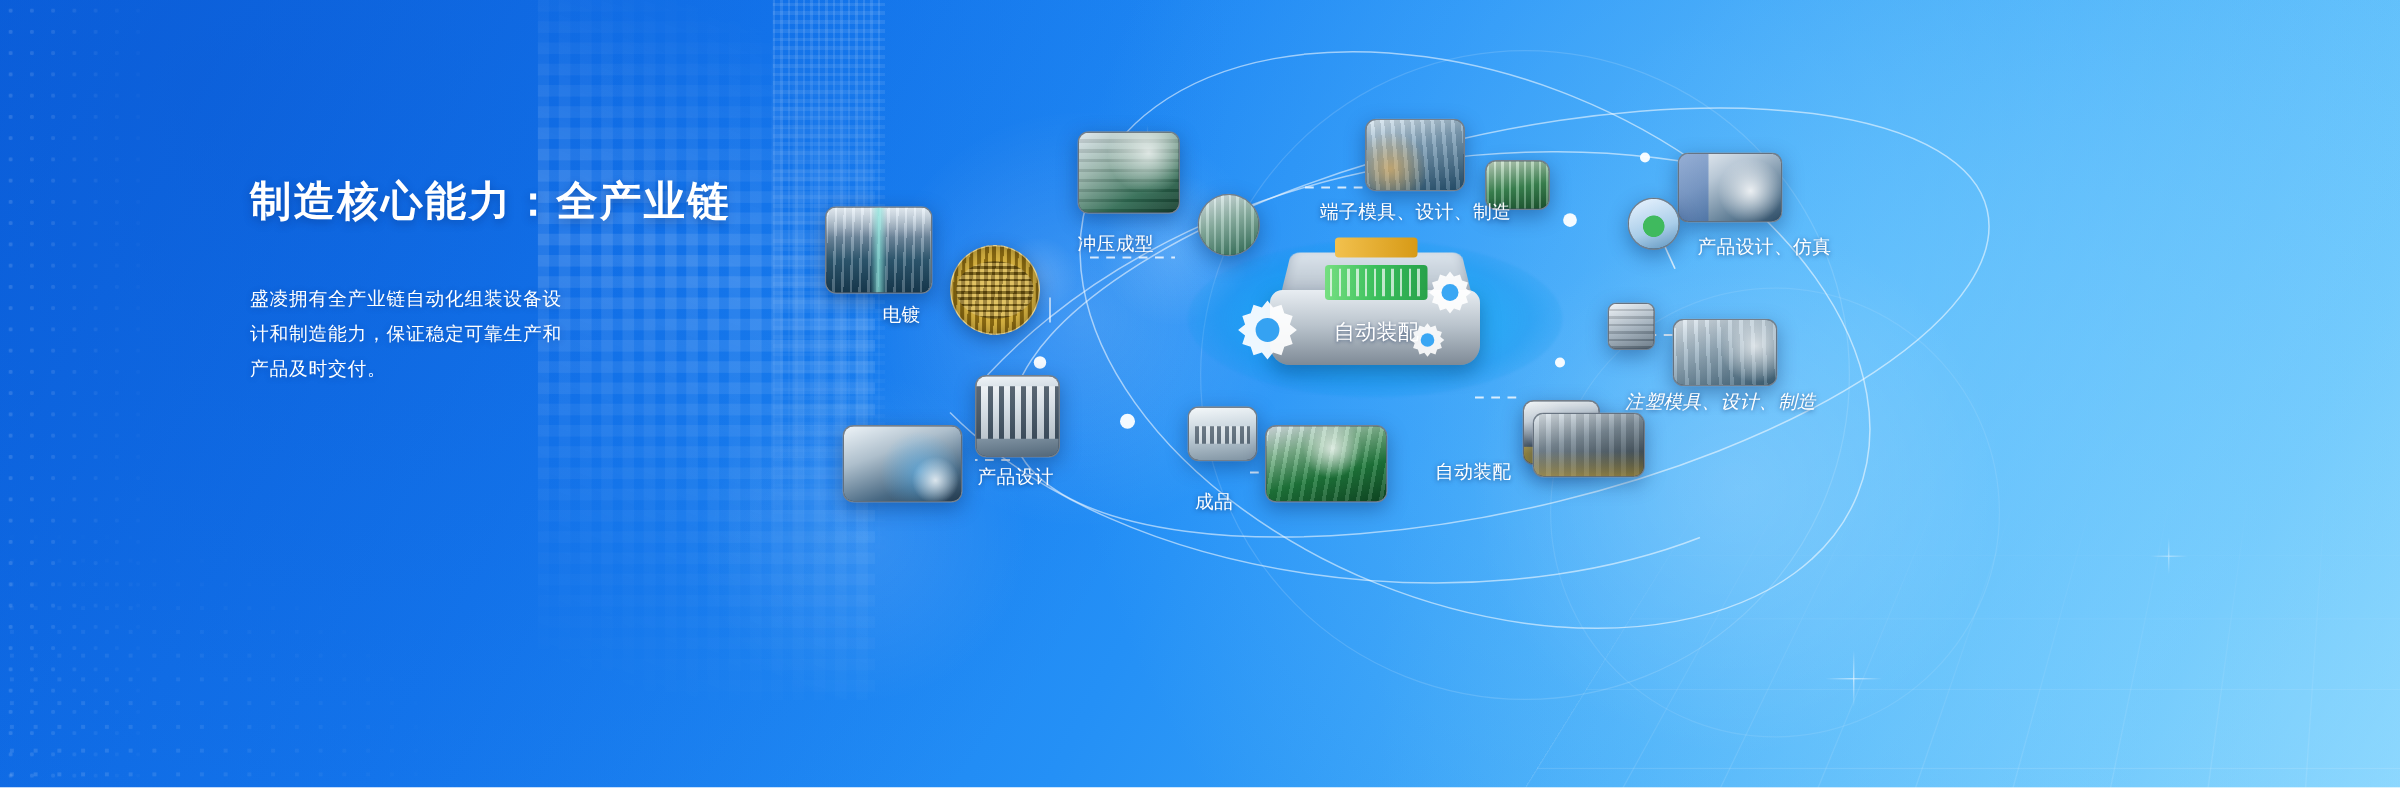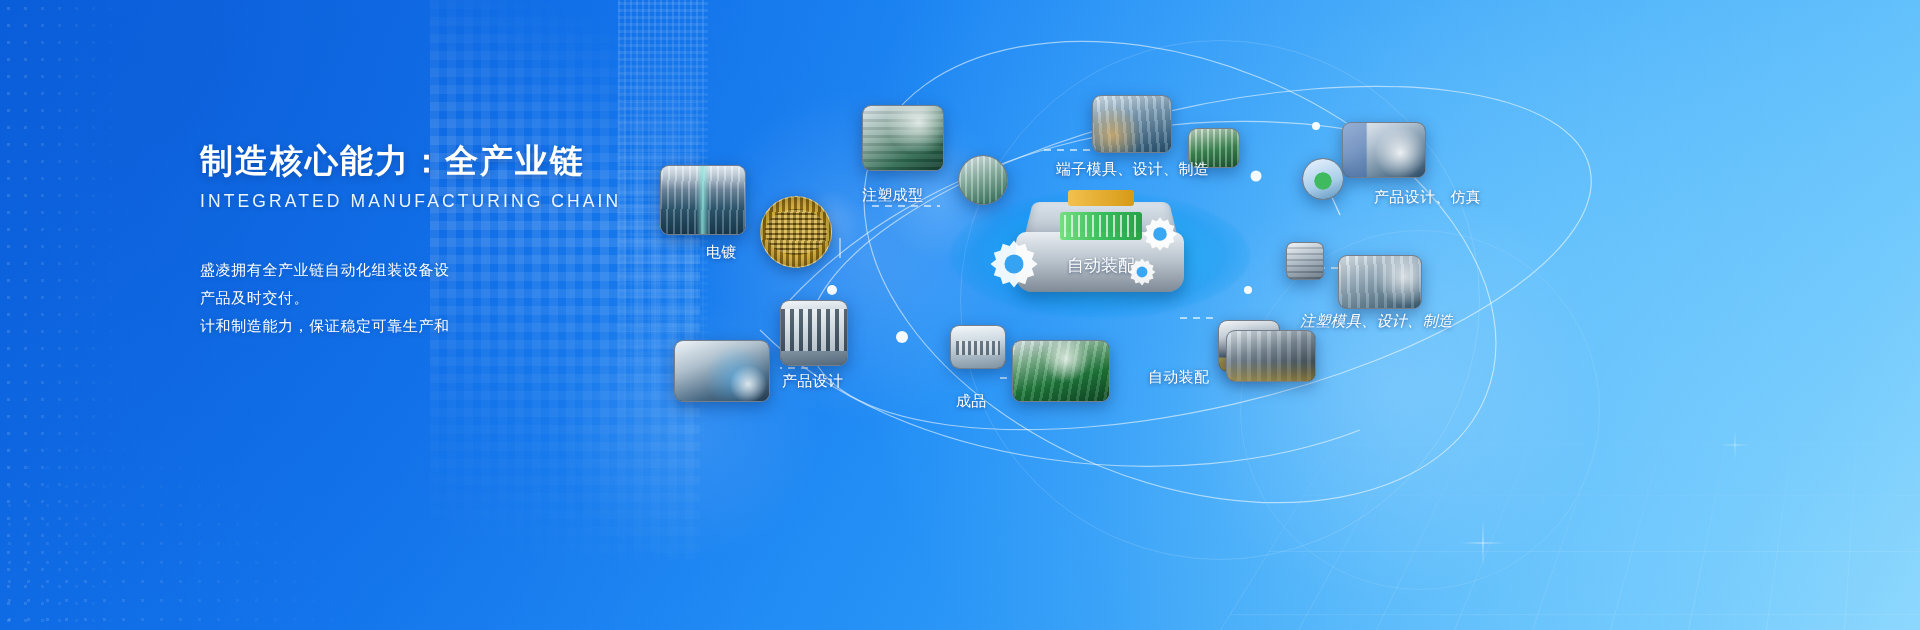--- a/index.html
+++ b/index.html
@@ -211,25 +211,24 @@
     <div class="fine-stripe"></div>
     <div class="grid-br"></div>
 
     <div class="sparkle" style="left:1460px;top:520px;"></div>
     <div class="sparkle" style="left:1720px;top:430px;width:30px;height:30px;opacity:.5;"></div>
     <div class="sparkle" style="left:905px;top:100px;width:26px;height:26px;opacity:.45;"></div>
   </div>
 
   <div class="copy">
     <div class="headline">制造核心能力：全产业链</div>
-    <div class="subhead">INTEGRATED MANUFACTURING CHAIN</div>
     <div class="para">
       <p>盛凌拥有全产业链自动化组装设备设</p>
+      <p>计和制造能力，保证稳定可靠生产和</p>
       <p>产品及时交付。</p>
-      <p>计和制造能力，保证稳定可靠生产和</p>
     </div>
   </div>
 
   <div class="diagram">
 
     <svg class="orbit-svg" viewBox="0 0 1280 630">
       <g fill="none" stroke="#ffffff" stroke-opacity="0.55" stroke-width="1.2">
         <ellipse cx="560" cy="258" rx="400" ry="150" transform="rotate(-13 560 258)"></ellipse>
         <ellipse cx="540" cy="272" rx="330" ry="210" transform="rotate(22 540 272)"></ellipse>
         <path d="M150 300 C 300 140, 560 90, 760 140"></path>
@@ -289,21 +288,21 @@
 
     <div class="tile" style="left:222px;top:105px;width:82px;height:66px;">
       <div class="ph" style="background:linear-gradient(150deg,#dfe8ee 0%,#95b2a8 35%,#2f6a52 70%,#163d2e 100%);"></div>
       <div class="ph" style="background:repeating-linear-gradient(0deg, rgba(0,0,0,0.18) 0 3px, rgba(255,255,255,0.12) 3px 8px);opacity:.55;"></div>
       <div class="ph" style="background:radial-gradient(circle at 70% 25%, rgba(255,255,255,0.75), rgba(255,255,255,0) 45%);"></div>
     </div>
     <div class="tile round" style="left:318px;top:155px;width:50px;height:50px;">
       <div class="ph" style="background:linear-gradient(160deg,#e9f2f6,#8fb7a8 45%,#2d6d55 100%);"></div>
       <div class="ph" style="background:repeating-linear-gradient(90deg, rgba(255,255,255,0.35) 0 2px, rgba(0,0,0,0.15) 2px 6px);opacity:.6;"></div>
     </div>
-    <div class="lbl" style="left:222px;top:186px;">注塑成型</div>
+    <div class="lbl" style="left:222px;top:186px;">冲压成型</div>
 
     <div class="tile" style="left:452px;top:95px;width:80px;height:58px;">
       <div class="ph" style="background:linear-gradient(165deg,#dbe9f2 0%,#7fa0b8 40%,#24506e 100%);"></div>
       <div class="ph" style="background:repeating-linear-gradient(85deg, rgba(255,255,255,0.28) 0 3px, rgba(0,0,0,0.16) 3px 8px);opacity:.6;"></div>
       <div class="ph" style="background:radial-gradient(circle at 25% 70%, rgba(255,190,90,0.6), rgba(0,0,0,0) 42%);"></div>
     </div>
     <div class="tile" style="left:548px;top:128px;width:52px;height:40px;">
       <div class="ph" style="background:linear-gradient(170deg,#cfe3cf,#3f8f57 55%,#1d5a33 100%);"></div>
       <div class="ph" style="background:repeating-linear-gradient(90deg, rgba(255,255,255,0.4) 0 2px, rgba(0,0,0,0.2) 2px 6px);opacity:.65;"></div>
     </div>
@@ -311,21 +310,21 @@
 
     <div class="tile" style="left:702px;top:122px;width:84px;height:56px;">
       <div class="ph" style="background:linear-gradient(150deg,#f0f4f8 0%,#b9c8d6 35%,#5f7d95 75%,#2c4a63 100%);"></div>
       <div class="ph" style="background:radial-gradient(circle at 70% 55%, rgba(255,255,255,0.85), rgba(255,255,255,0) 40%);"></div>
       <div class="ph" style="background:linear-gradient(90deg, rgba(40,90,170,0.45) 0 28%, rgba(0,0,0,0) 30%);"></div>
     </div>
     <div class="tile round" style="left:662px;top:158px;width:42px;height:42px;">
       <div class="ph" style="background:linear-gradient(160deg,#eaf4ff,#a9cde9 60%,#5d93bd 100%);"></div>
       <div class="ph" style="background:radial-gradient(circle at 50% 55%, #3fba5e 0 28%, rgba(0,0,0,0) 30%);"></div>
     </div>
-    <div class="lbl" style="left:718px;top:188px;margin-left:16px;">产品设计、仿真</div>
+    <div class="lbl" style="left:718px;top:188px;">产品设计、仿真</div>
 
     <div class="tile" style="left:698px;top:255px;width:84px;height:54px;">
       <div class="ph" style="background:linear-gradient(160deg,#e6eef4 0%,#9fb5c4 40%,#3c6076 100%);"></div>
       <div class="ph" style="background:repeating-linear-gradient(88deg, rgba(255,255,255,0.25) 0 3px, rgba(0,0,0,0.18) 3px 9px);opacity:.55;"></div>
       <div class="ph" style="background:radial-gradient(circle at 80% 40%, rgba(255,255,255,0.7), rgba(0,0,0,0) 40%);"></div>
     </div>
     <div class="tile" style="left:646px;top:242px;width:38px;height:38px;border-radius:7px;">
       <div class="ph" style="background:linear-gradient(160deg,#eef3f7,#9aa9b6 55%,#5a6b79 100%);"></div>
       <div class="ph" style="background:repeating-linear-gradient(0deg, rgba(0,0,0,0.22) 0 2px, rgba(255,255,255,0.2) 2px 6px);opacity:.6;"></div>
     </div>

